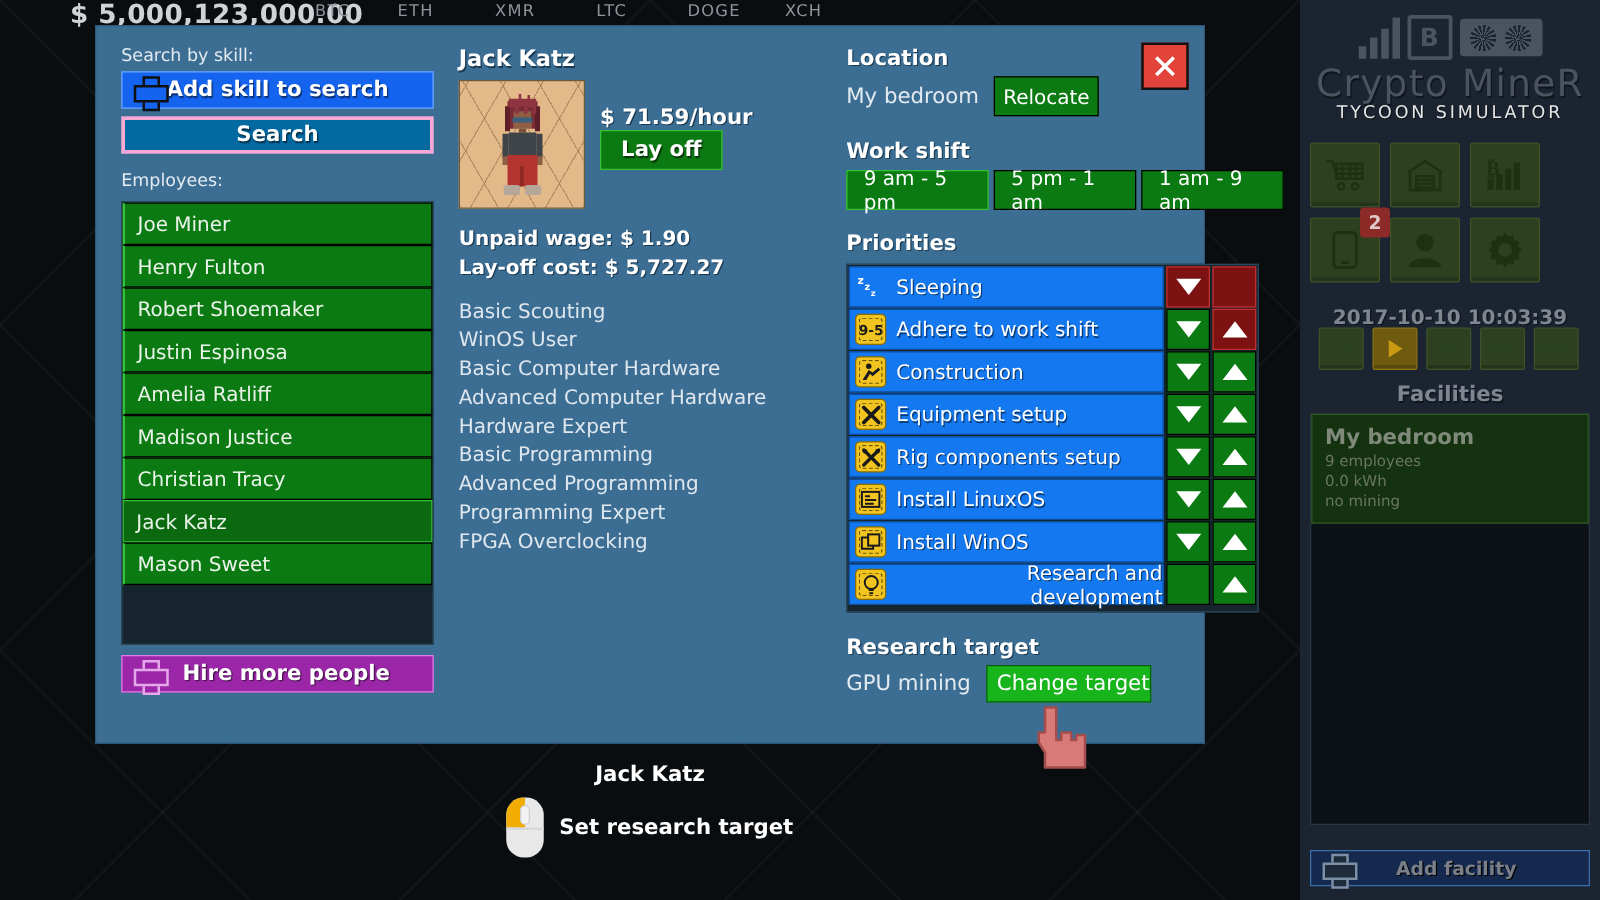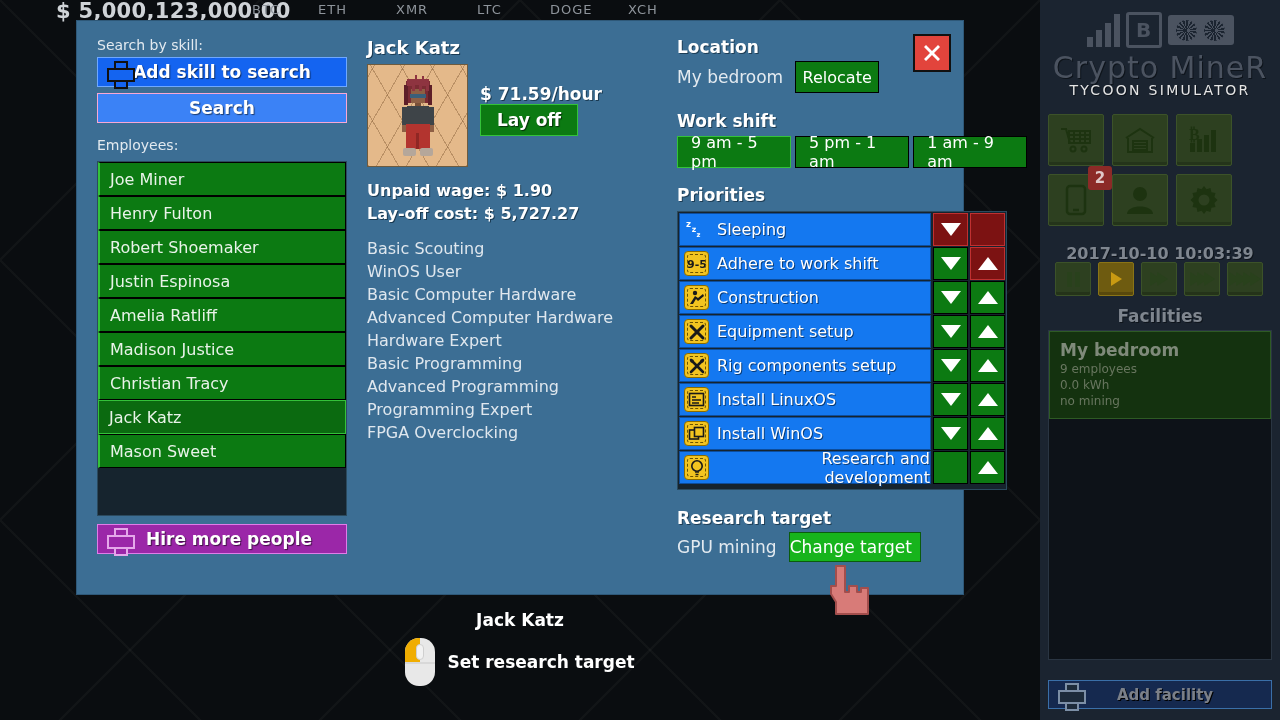--- a/index.html
+++ b/index.html
@@ -177,21 +177,21 @@
     display:flex;align-items:center;justify-content:center;
     font-weight:bold;color:#fff; cursor:default;
     text-shadow:1px 1px 1px rgba(0,0,0,.55);
   }
   .btn-blue{
     height:30px;background:#1464f0;border:1px solid #6fa8ff;
     font-size:17px; position:relative;
   }
   .btn-blue .plus{ position:absolute; left:10px; top:4px; --pf:#1464f0; --pb:#111; }
   .btn-green{
-    height:30px;background:#3b82f6;border:1px solid #f9a8d4;font-size:17px;
+    height:30px;background:#0369a1;border:3px solid #f9a8d4;font-size:17px;
     margin-top:6px;
   }
   .emp-list{
     margin-top:8px; background:#16242e; border:1px solid #2b4a5e;
     height:355px; padding:0; overflow:hidden;
   }
   .emp-item{
     height:34px; margin:0 0 0 0; background:#0c7a12; border:1px solid #000;
     border-left:2px solid #34c23a;
     display:flex;align-items:center; padding-left:10px;
@@ -288,21 +288,21 @@
   }
   .arrow-up{
     width:0;height:0;border-style:solid;border-width:0 10px 13px 10px;
     border-color:transparent transparent #fff transparent;
   }
 
   .research-row{ display:flex;align-items:center;gap:12px;margin-top:4px; }
   .research-name{ font-size:17px;color:#e3eaf0; }
   .change-target{
     width:132px;height:30px;background:#17b41c;border:1px solid #0a5c0d;
-    display:flex;align-items:center;justify-content:flex-start;
+    display:flex;align-items:center;justify-content:flex-end;
     font-size:17px;color:#fff;
   }
 
   
   .hand{ position:absolute; left:822px; top:560px; }
 
   
   .tooltip{
     position:absolute; left:0; top:610px; width:1040px; text-align:center;
     color:#e8ecef;

